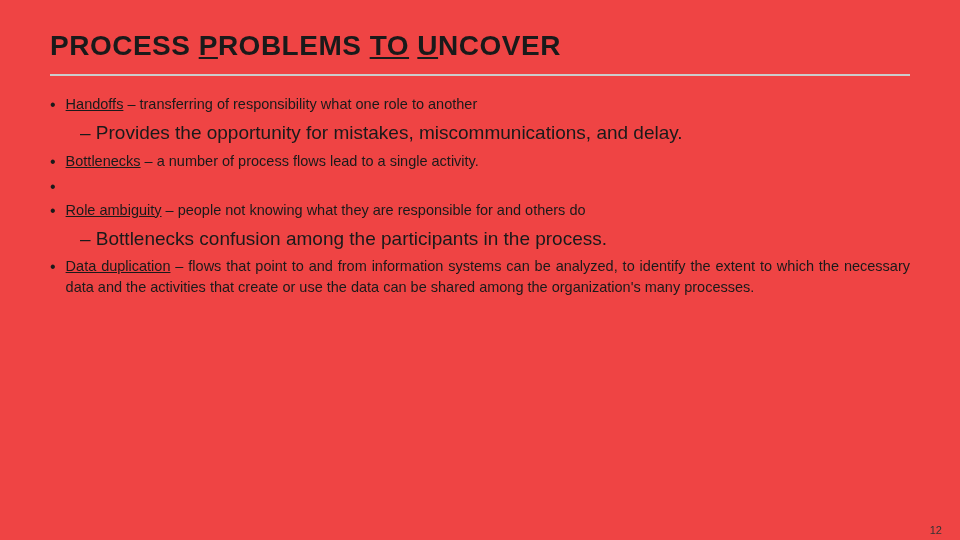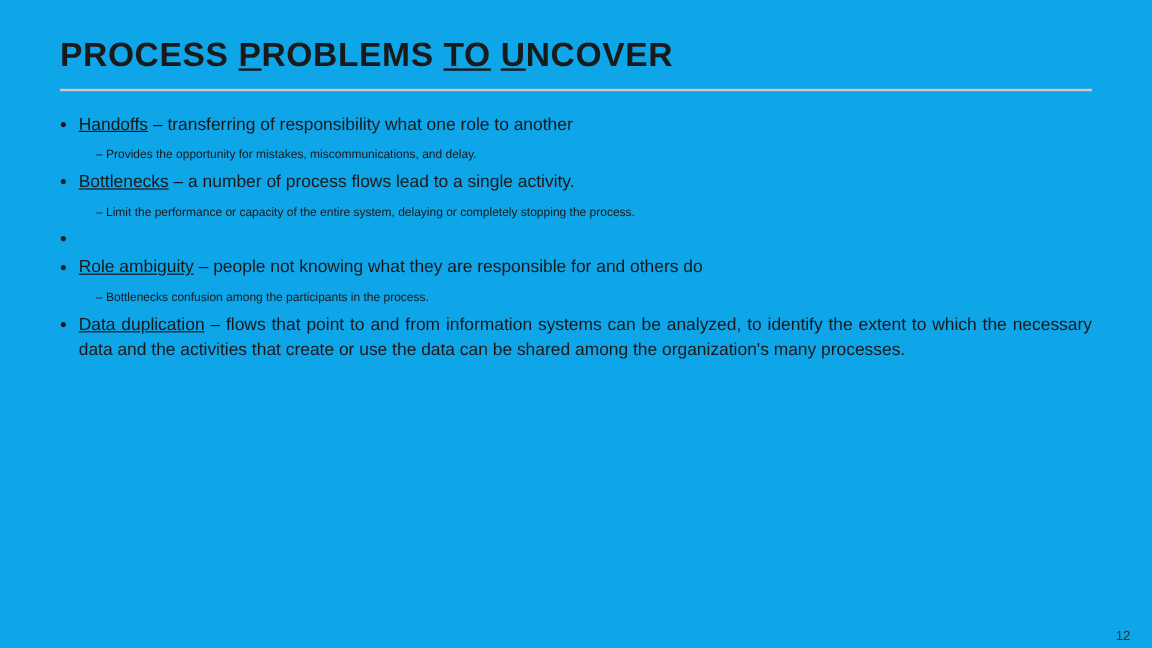--- a/index.html
+++ b/index.html
@@ -12,21 +12,21 @@
       width: 960px;
       height: 540px;
       background-color: #1a1a1a;
       font-family: 'Arial', sans-serif;
       overflow: hidden;
     }
 
     .slide {
       width: 960px;
       height: 540px;
-      background-color: #0ea5e9;
+      background-color: #ef4444;
       position: relative;
       display: flex;
       flex-direction: column;
       padding: 30px 50px 30px 50px;
     }
 
     .title-section {
       border-bottom: 2px solid #cccccc;
       padding-bottom: 12px;
       margin-bottom: 18px;
@@ -74,21 +74,21 @@
       text-decoration: underline;
       font-weight: normal;
     }
 
     .sub-item {
       margin-left: 30px;
       margin-bottom: 4px;
     }
 
     .sub-item .bullet-text {
-      font-size: 10px;
+      font-size: 19px;
       line-height: 1.45;
       text-align: justify;
     }
 
     .page-number {
       position: absolute;
       bottom: 4px;
       right: 18px;
       font-size: 11px;
       color: #333;
@@ -120,23 +120,20 @@
     <div class="sub-item">
       <span class="bullet-text">– Provides the opportunity for mistakes, miscommunications, and delay.</span>
     </div>
 
     <div class="bullet-item">
       <span class="bullet-dot">•</span>
       <span class="bullet-text">
         <span class="term">Bottlenecks</span><span> – a number of process flows lead to a single activity.</span>
       </span>
     </div>
-    <div class="sub-item">
-      <span class="bullet-text justified">– Limit the performance or capacity of the entire system, delaying or completely stopping the process.</span>
-    </div>
 
     <div class="bullet-item">
       <span class="bullet-dot">•</span>
     </div>
 
     <div class="bullet-item">
       <span class="bullet-dot">•</span>
       <span class="bullet-text">
         <span class="term">Role ambiguity</span><span> – people not knowing what they are responsible for and others do</span>
       </span>

